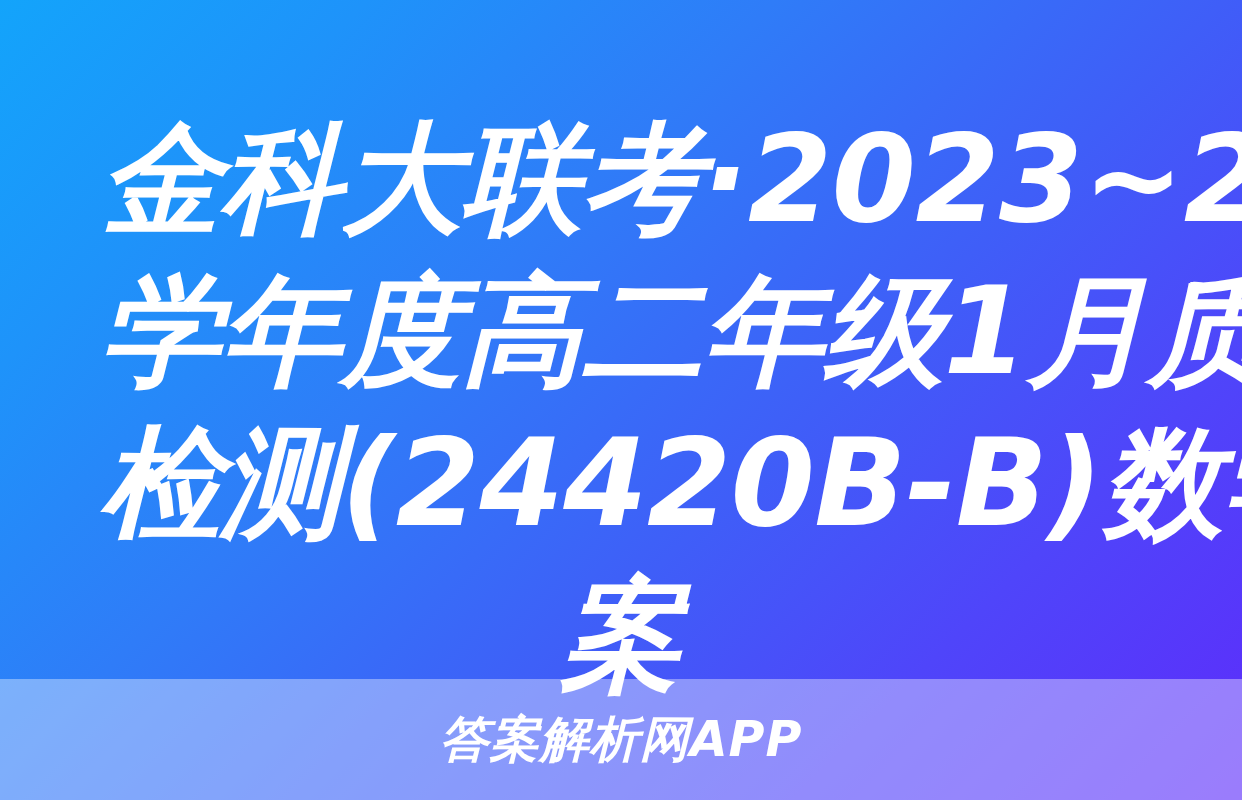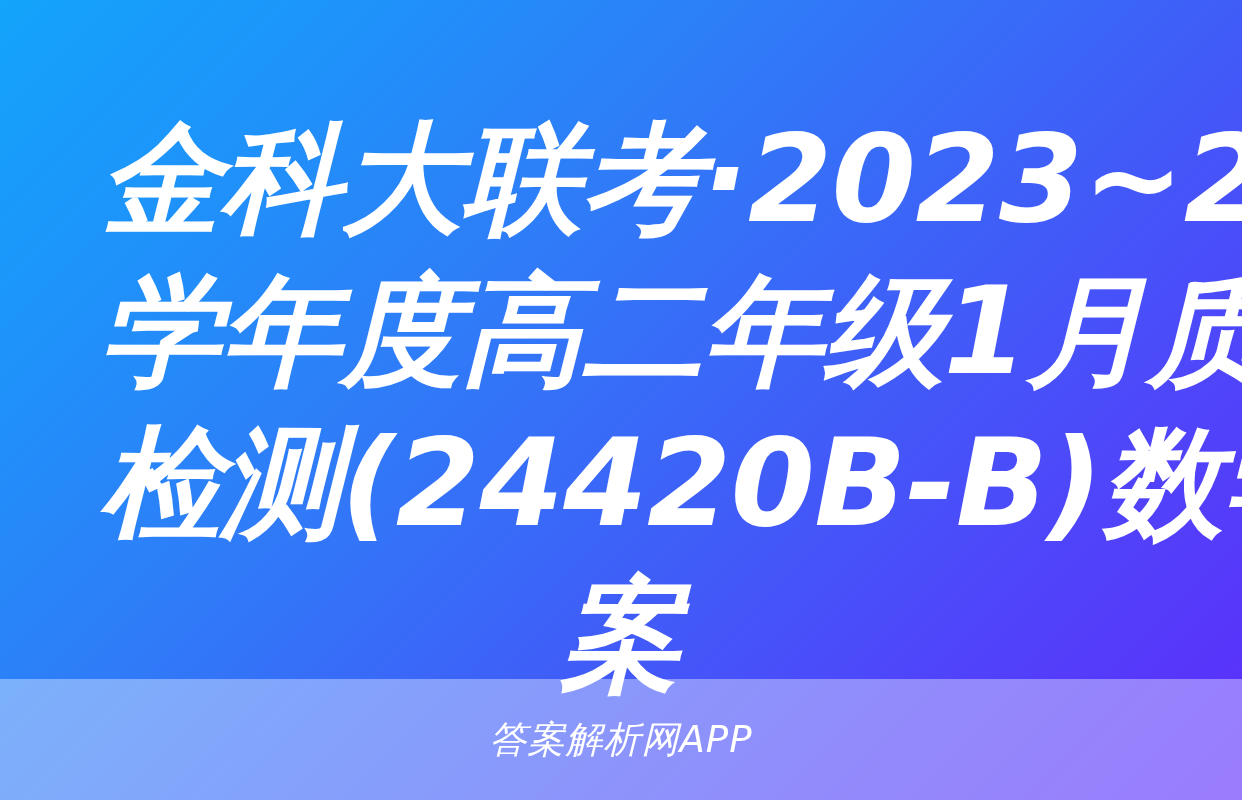--- a/index.html
+++ b/index.html
@@ -73,22 +73,22 @@
     width: 1242px;
     height: 121px;
     background: rgba(255, 255, 255, 0.38);
     display: flex;
     align-items: center;
     justify-content: center;
   }
 
   #footer-text {
     color: #ffffff;
-    font-size: 37px;
-    font-weight: normal;
+    font-size: 49px;
+    font-weight: bold;
     font-style: italic;
     font-family: "DejaVu Sans", "Liberation Sans", sans-serif;
     letter-spacing: 1px;
     white-space: nowrap;
     text-align: center;
   }
 </style>
 </head>
 <body>
 

